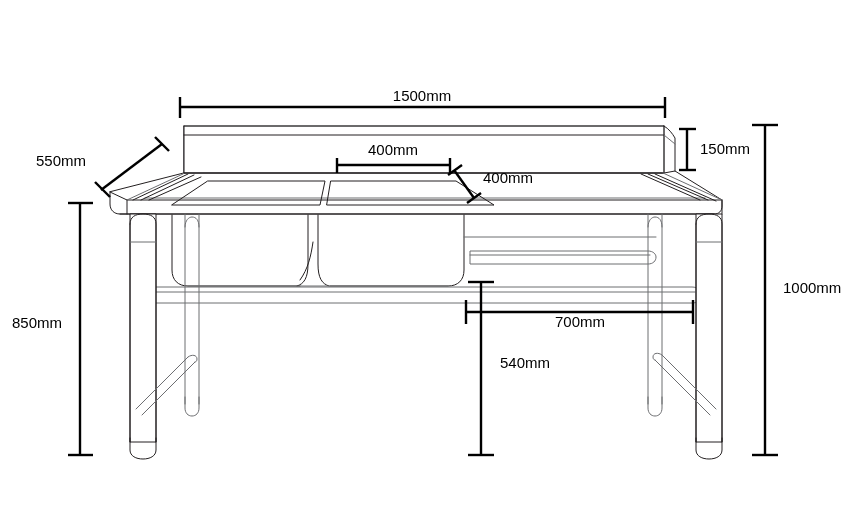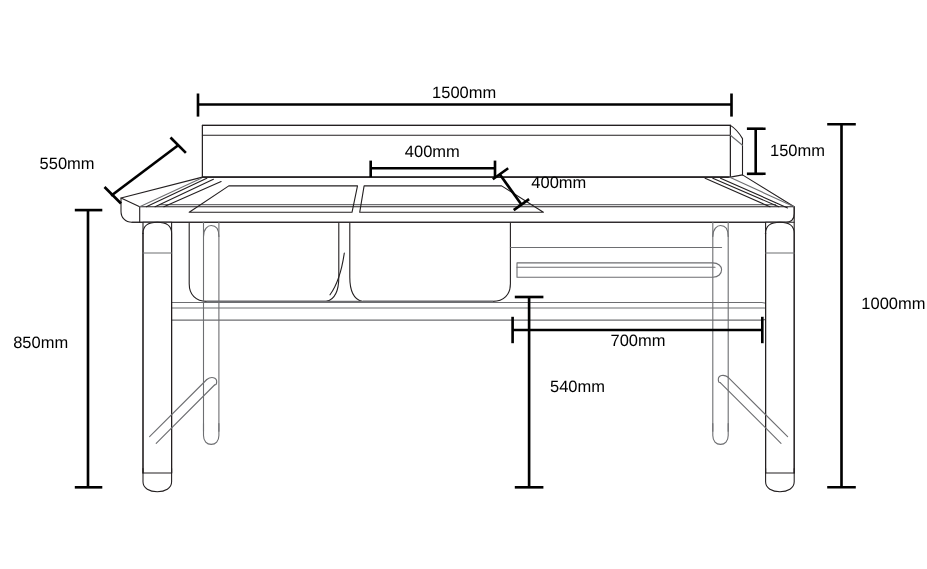--- a/index.html
+++ b/index.html
@@ -11,20 +11,21 @@
     width: 843px;
     height: 517px;
     font-family: "Liberation Sans", sans-serif;
     overflow: hidden;
   }
   #drawing-root {
     position: relative;
     width: 843px;
     height: 410px;
     background: #ffffff;
+    margin-top: 12px;
   }
   svg.drawing {
     display: block;
     width: 843px;
     height: 517px;
   }
   
   .part-outline {
     fill: none;
     stroke: #231f20;

